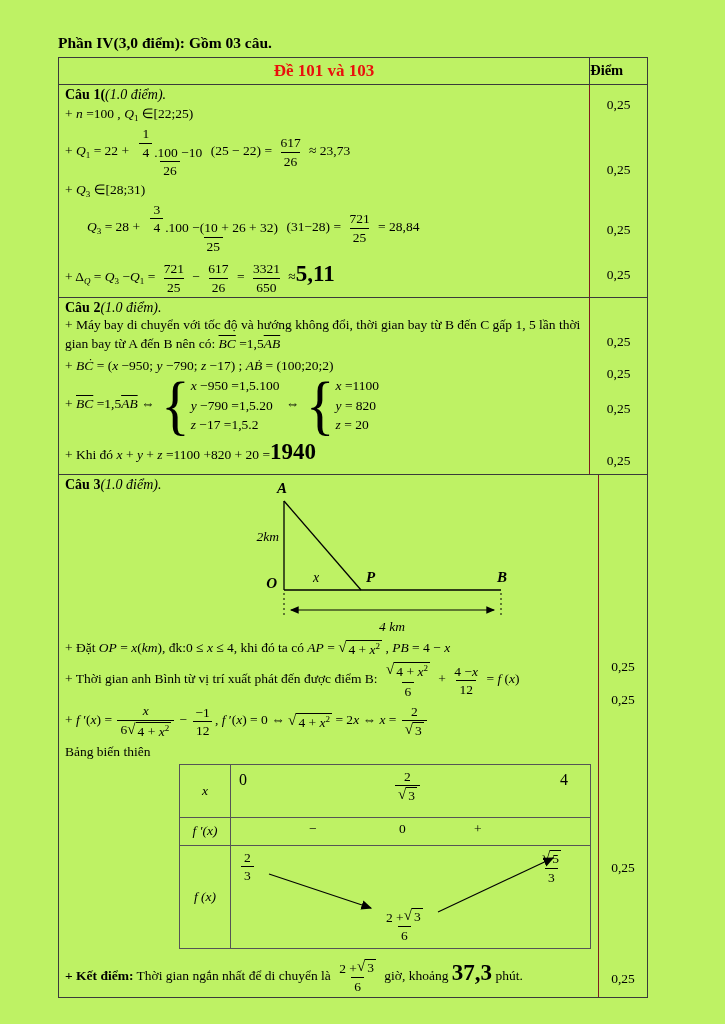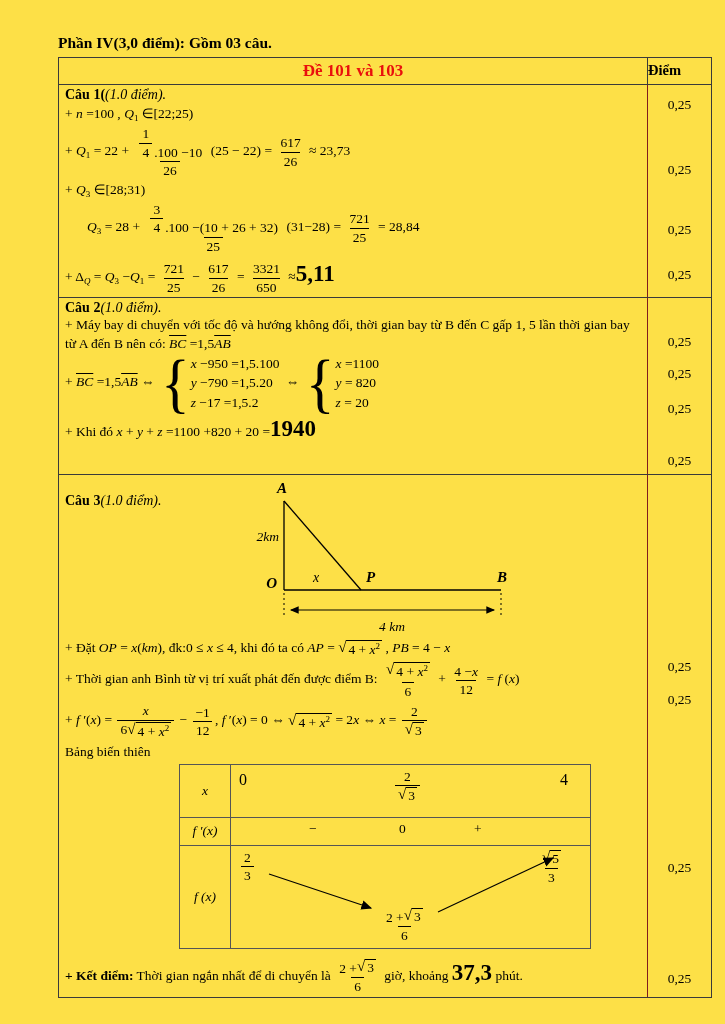--- a/index.html
+++ b/index.html
@@ -1,23 +1,23 @@
 <!DOCTYPE html>
 <html><head>
 <meta charset="utf-8">
 <style>
   * { margin:0; padding:0; box-sizing:border-box; }
   html,body { background:#fff; }
   .page {
-    position:relative; width:725px; height:1024px; background:#fde047;
+    position:relative; width:725px; height:1024px; background:#bef264;
     font-family:"Liberation Serif", serif; color:#000; font-size:13.5px;
     overflow:hidden;
   }
   .heading { position:absolute; left:58px; top:34px; font-weight:bold; font-size:15.5px; }
-  .exam-table { position:absolute; left:58px; top:57px; width:654px; border:1px solid #3a3a3a; }
+  .exam-table { position:absolute; left:58px; top:57px; width:590px; border:1px solid #3a3a3a; }
   .thead { display:flex; height:26px; }
   .th-main { width:588px; text-align:center; font-weight:bold; font-size:17px; line-height:25px; }
   .th-score { width:64px; border-left:1px solid #3a3a3a; text-align:left; font-weight:bold; font-size:14.5px; line-height:25px; }
   .row { display:flex; border-top:1px solid #3a3a3a; }
   .cell-main { width:588px; padding:2px 7px 2px 6px; }
   .cell-score { width:64px; border-left:1px solid #7f1d1d; position:relative; }
   .score { position:absolute; left:0; width:100%; text-align:center; font-size:13.5px; }
   .title-line { font-size:14px; }
   .qtitle { font-weight:bold; }
   .qnote { font-style:italic; }
@@ -37,21 +37,21 @@
   .tk-num { padding:0 3px 1px 3px; display:inline-flex; align-items:flex-end; justify-content:center; line-height:1.15; }
   .tk-den { border-top:1px solid #000; padding:1px 3px 0 3px; display:inline-flex; align-items:flex-start; justify-content:center; line-height:1.15; }
   .tk-sqrt { display:inline-flex; align-items:flex-start; }
   .tk-sqsign { font-size:1.12em; line-height:1.05; }
   .tk-rad { border-top:1px solid #000; padding:0 2px; line-height:1.2; }
   .tk-cases { display:inline-flex; align-items:center; vertical-align:middle; margin:0 3px; }
   .tk-brace { font-size:60px; font-weight:300; line-height:0.8; margin-right:1px; transform:scaleY(1.08); }
   .tk-col { display:inline-flex; flex-direction:column; gap:2px; text-align:left; line-height:1.3; }
   
   .diagram-wrap { position:relative; height:158px; }
-  .title-abs { position:absolute; left:0; top:16px; }
+  .title-abs { position:absolute; left:0; top:0; }
   .diagram { position:absolute; left:186px; top:2px; }
   
   .bbt-label { margin-top:4px; }
   .bbt { margin-left:114px; margin-top:4px; width:412px; border:1px solid #555; }
   .bbt-row { display:flex; border-top:1px solid #555; }
   .bbt-row:first-child { border-top:none; }
   .bbt-h { width:51px; border-right:1px solid #555; display:flex; align-items:center; justify-content:center; font-style:italic; }
   .bbt-c { position:relative; width:360px; }
   .abs { position:absolute; }
   .big { font-size:16px; }
@@ -153,20 +153,21 @@
         <span class="score" style="top:182px">0,25</span>
       </div>
     </div>
 
     <div class="row" style="min-height:177px">
       <div class="cell-main">
         <div class="title-line">
           <span class="qtitle">Câu 2</span><span class="qnote">(1.0 điểm).</span>
         </div>
         <div class="mline"><span class="tk-t">+ Máy bay di chuyển với tốc độ và hướng không đổi, thời gian bay từ B đến C gấp 1, 5 lần thời gian bay từ A đến B nên  có:  </span><span class="tk-ovl"><span class="tk-t">BC</span></span><span class="tk-t"> =1,5</span><span class="tk-ovl"><span class="tk-t">AB</span></span></div>
+        <div class="mline mt4"><span class="tk-t">+  </span><span class="tk-v">BĊ</span><span class="tk-t"> = (</span><span class="tk-v">x</span><span class="tk-t"> −950; </span><span class="tk-v">y</span><span class="tk-t"> −790; </span><span class="tk-v">z</span><span class="tk-t"> −17)    ;      </span><span class="tk-v">AḂ</span><span class="tk-t"> = (100;20;2)</span></div>
         <div class="mline mt2"><span class="tk-t">+  </span><span class="tk-ovl"><span class="tk-t">BC</span></span><span class="tk-t"> =1,5</span><span class="tk-ovl"><span class="tk-t">AB</span></span><span class="tk-t">  ⇔ </span><span class="tk-cases">
               <span class="tk-brace">{</span>
               <span class="tk-col">
                 <span class="tk-case-line"><span class="tk-v">x</span><span class="tk-t"> −950 =1,5.100</span></span>
                 <span class="tk-case-line"><span class="tk-v">y</span><span class="tk-t"> −790 =1,5.20</span></span>
                 <span class="tk-case-line"><span class="tk-v">z</span><span class="tk-t"> −17 =1,5.2</span></span>
               </span>
             </span><span class="tk-t"> ⇔ </span><span class="tk-cases">
               <span class="tk-brace">{</span>
               <span class="tk-col">

